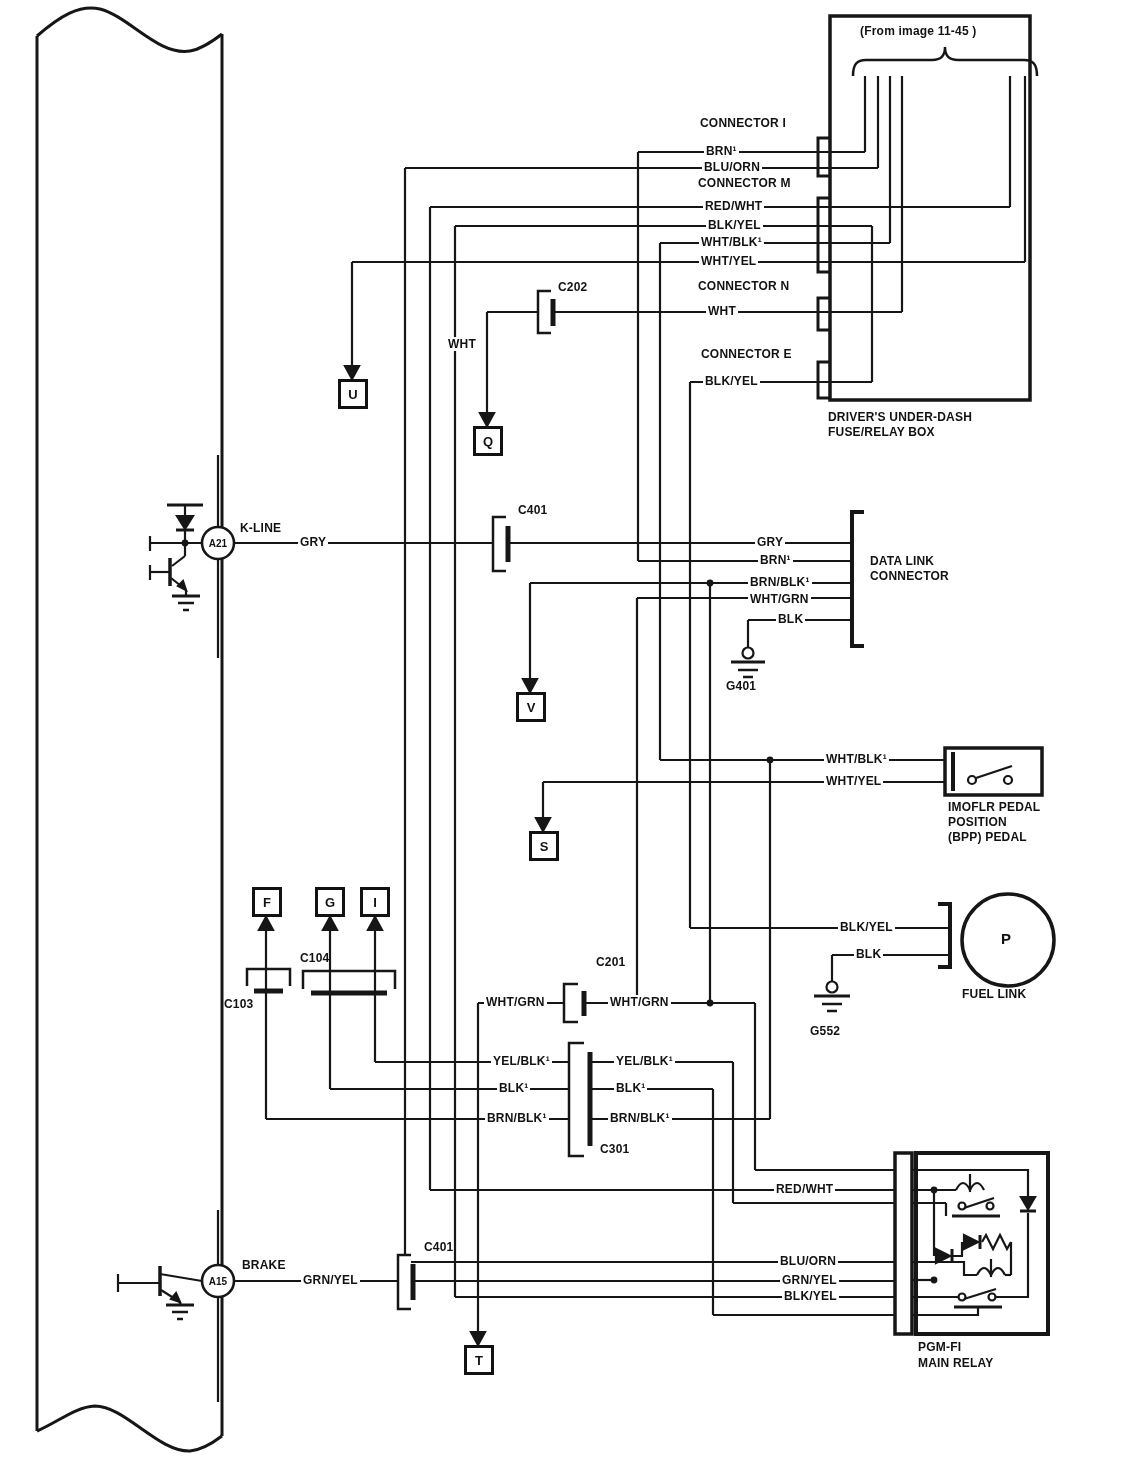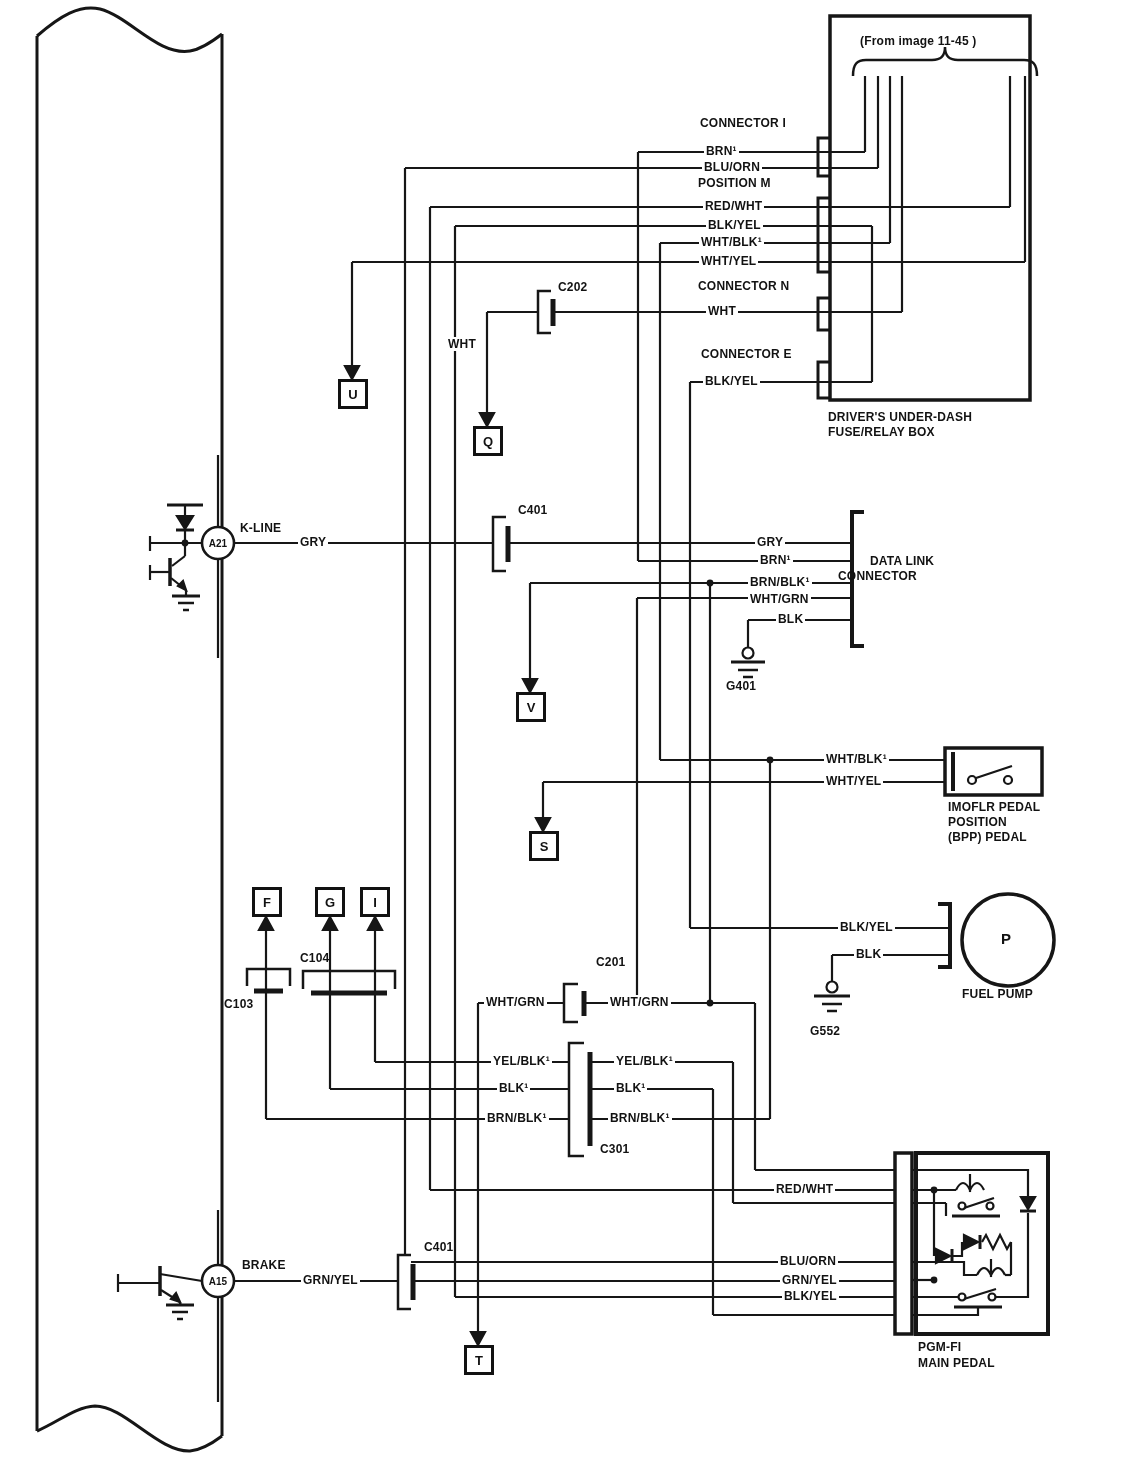--- a/index.html
+++ b/index.html
@@ -271,25 +271,25 @@
       <span>I</span>
     </div>
 
 <div class="pinlbl" style="left:202px;top:538px">A21</div>
 <div class="pinlbl" style="left:202px;top:1276px">A15</div>
 <div class="lbl cap" style="left:238px;top:521px">K-LINE</div>
 <div class="lbl cap" style="left:240px;top:1258px">BRAKE</div>
 <div class="lbl" style="left:298px;top:535px">GRY</div>
 <div class="lbl" style="left:301px;top:1273px">GRN/YEL</div>
 
-<div class="lbl cap" style="left:858px;top:34px">(From image 11-45 )</div>
+<div class="lbl cap" style="left:858px;top:24px">(From image 11-45 )</div>
 <div class="lbl cap" style="left:698px;top:116px">CONNECTOR I</div>
 <div class="lbl" style="left:704px;top:144px">BRN¹</div>
 <div class="lbl" style="left:702px;top:160px">BLU/ORN</div>
-<div class="lbl cap" style="left:696px;top:176px">POSITION M</div>
+<div class="lbl cap" style="left:696px;top:176px">CONNECTOR M</div>
 <div class="lbl" style="left:703px;top:199px">RED/WHT</div>
 <div class="lbl" style="left:706px;top:218px">BLK/YEL</div>
 <div class="lbl" style="left:699px;top:235px">WHT/BLK¹</div>
 <div class="lbl" style="left:699px;top:254px">WHT/YEL</div>
 <div class="lbl cap" style="left:696px;top:279px">CONNECTOR N</div>
 <div class="lbl" style="left:706px;top:304px">WHT</div>
 <div class="lbl cap" style="left:699px;top:347px">CONNECTOR E</div>
 <div class="lbl" style="left:703px;top:374px">BLK/YEL</div>
 <div class="lbl cap" style="left:826px;top:410px">DRIVER'S UNDER-DASH</div>
 <div class="lbl cap" style="left:826px;top:425px">FUSE/RELAY BOX</div>
@@ -302,45 +302,45 @@
 <div class="lbl cap" style="left:298px;top:951px">C104</div>
 <div class="lbl cap" style="left:594px;top:955px">C201</div>
 <div class="lbl cap" style="left:598px;top:1142px">C301</div>
 
 <div class="lbl" style="left:755px;top:535px">GRY</div>
 <div class="lbl" style="left:758px;top:553px">BRN¹</div>
 <div class="lbl" style="left:748px;top:575px">BRN/BLK¹</div>
 <div class="lbl" style="left:748px;top:592px">WHT/GRN</div>
 <div class="lbl" style="left:776px;top:612px">BLK</div>
 <div class="lbl cap" style="left:868px;top:554px">DATA LINK</div>
-<div class="lbl cap" style="left:836px;top:569px">CONNECTOR</div>
+<div class="lbl cap" style="left:868px;top:569px">CONNECTOR</div>
 <div class="lbl cap" style="left:724px;top:679px">G401</div>
 
 <div class="lbl" style="left:824px;top:752px">WHT/BLK¹</div>
 <div class="lbl" style="left:824px;top:774px">WHT/YEL</div>
 <div class="lbl cap" style="left:946px;top:800px">IMOFLR PEDAL</div>
 <div class="lbl cap" style="left:946px;top:815px">POSITION</div>
 <div class="lbl cap" style="left:946px;top:830px">(BPP) PEDAL</div>
 
 <div class="lbl" style="left:838px;top:920px">BLK/YEL</div>
 <div class="lbl" style="left:854px;top:947px">BLK</div>
 <div class="plbl" style="left:1001px;top:930px">P</div>
-<div class="lbl cap" style="left:960px;top:987px">FUEL PUMP</div>
+<div class="lbl cap" style="left:960px;top:987px">FUEL LINK</div>
 <div class="lbl cap" style="left:808px;top:1024px">G552</div>
 
 <div class="lbl" style="left:484px;top:995px">WHT/GRN</div>
 <div class="lbl" style="left:608px;top:995px">WHT/GRN</div>
 
 <div class="lbl" style="left:491px;top:1054px">YEL/BLK¹</div>
 <div class="lbl" style="left:497px;top:1081px">BLK¹</div>
 <div class="lbl" style="left:485px;top:1111px">BRN/BLK¹</div>
 <div class="lbl" style="left:614px;top:1054px">YEL/BLK¹</div>
 <div class="lbl" style="left:614px;top:1081px">BLK¹</div>
 <div class="lbl" style="left:608px;top:1111px">BRN/BLK¹</div>
 
 <div class="lbl" style="left:774px;top:1182px">RED/WHT</div>
 <div class="lbl" style="left:778px;top:1254px">BLU/ORN</div>
 <div class="lbl" style="left:780px;top:1273px">GRN/YEL</div>
 <div class="lbl" style="left:782px;top:1289px">BLK/YEL</div>
 <div class="lbl cap" style="left:916px;top:1340px">PGM-FI</div>
-<div class="lbl cap" style="left:916px;top:1356px">MAIN PEDAL</div>
+<div class="lbl cap" style="left:916px;top:1356px">MAIN RELAY</div>
 
 </div>
 
 </body></html>

